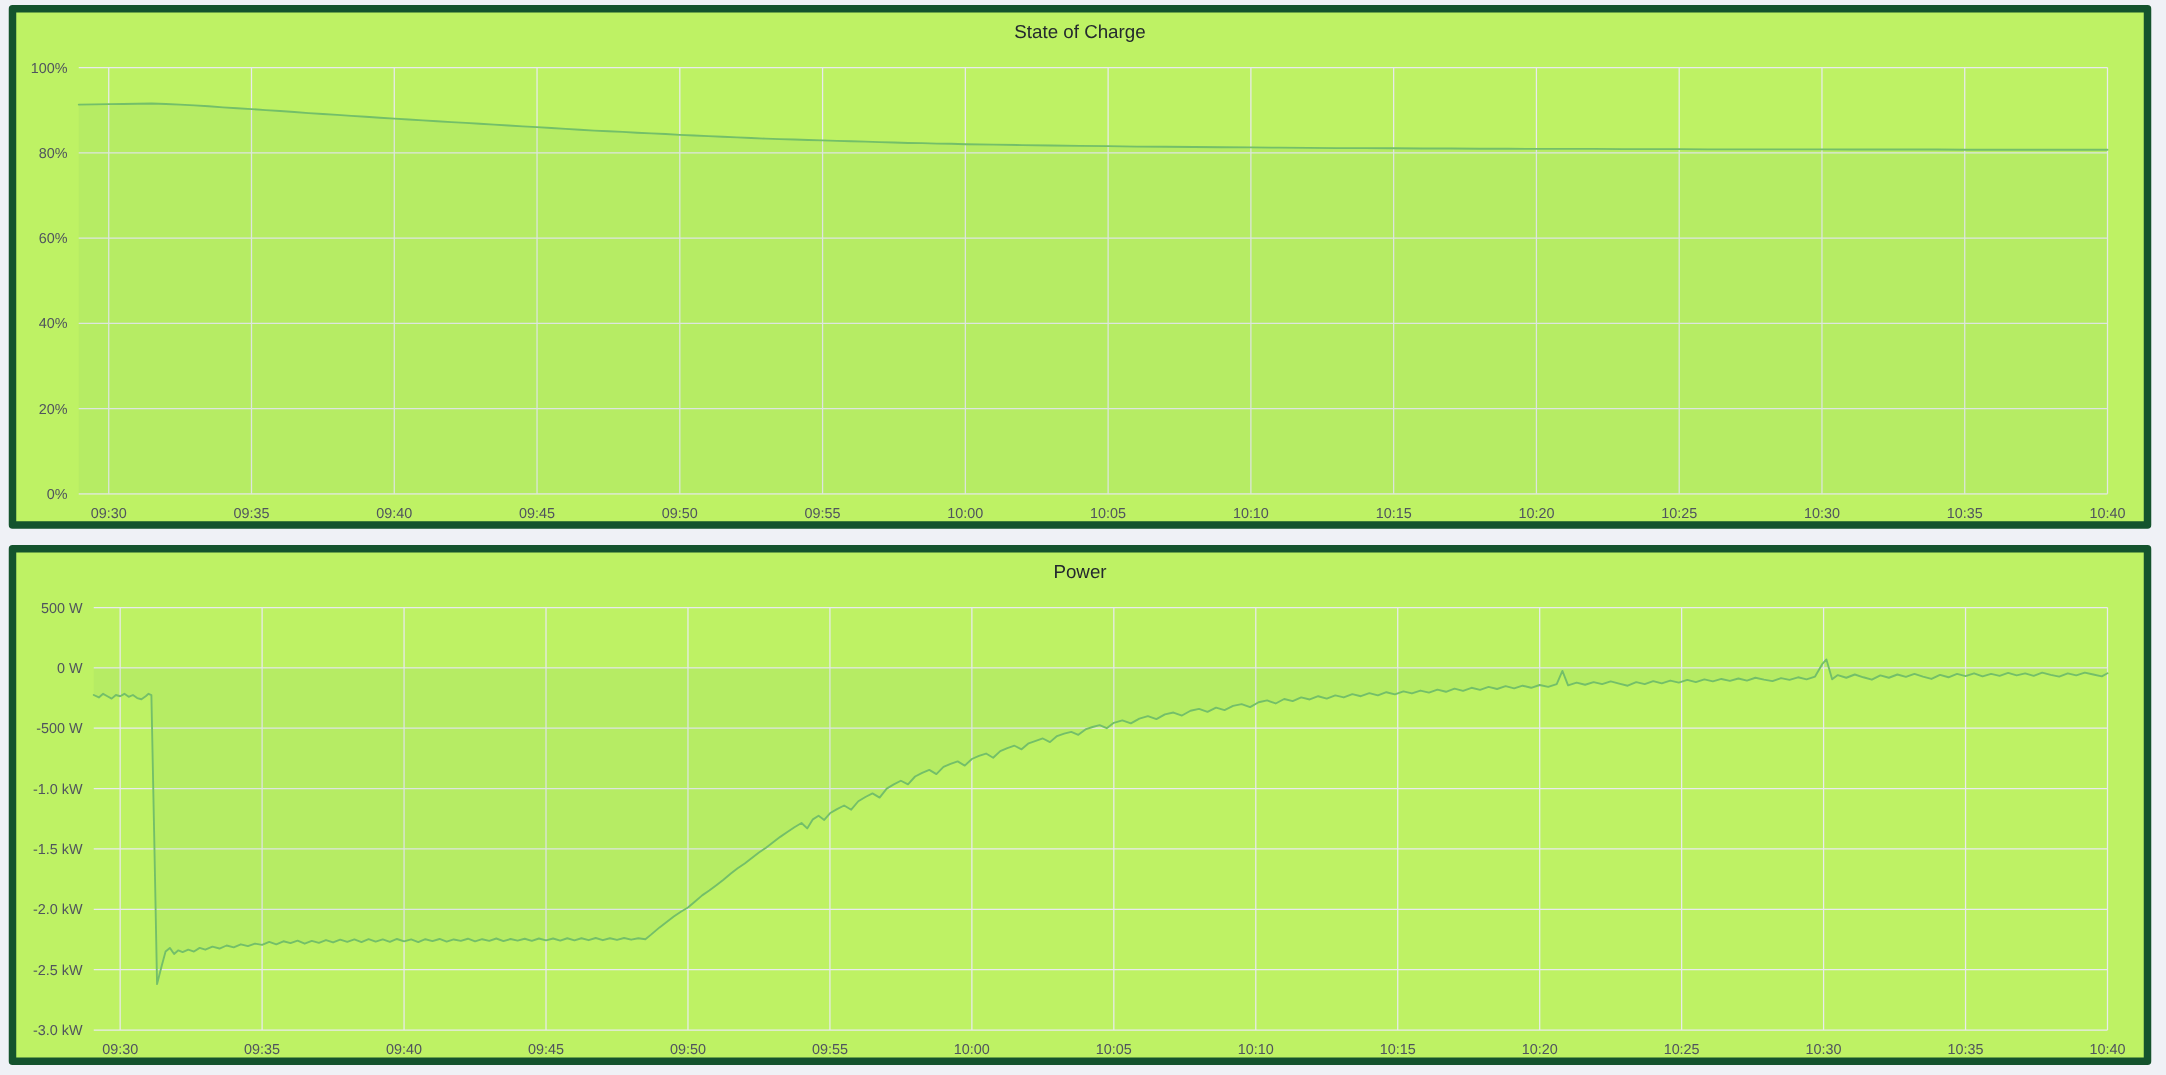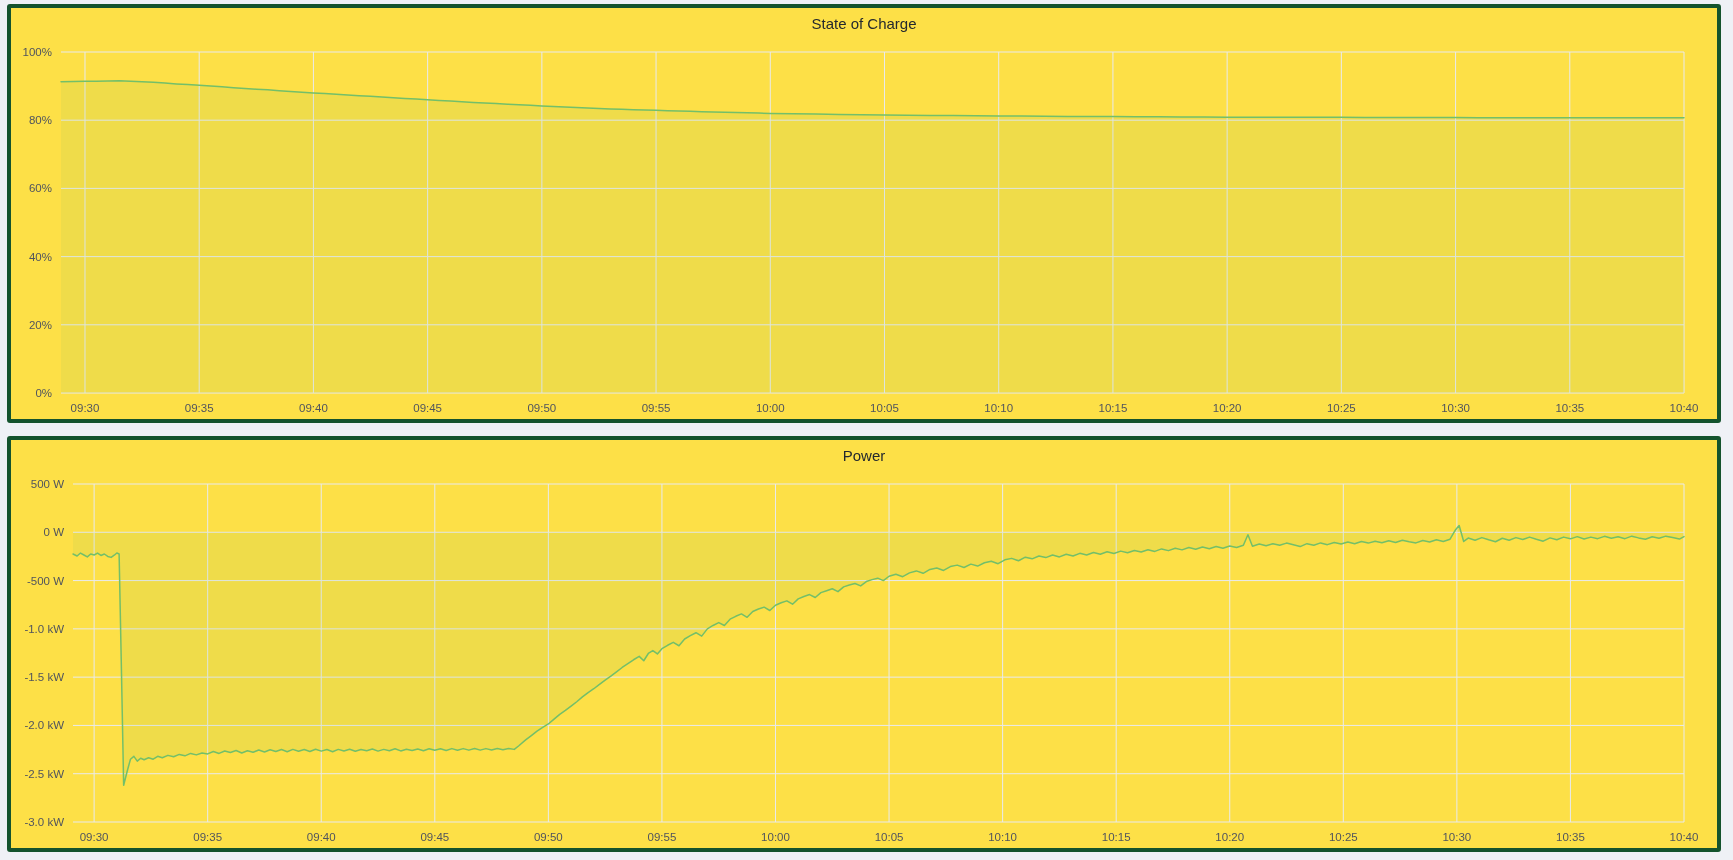--- a/index.html
+++ b/index.html
@@ -3,21 +3,21 @@
 <meta charset="utf-8">
 <style>
   html,body{margin:0;padding:0;}
   body{
     width:1733px;height:860px;position:relative;overflow:hidden;
     background:#eff1f6;
     font-family:"Liberation Sans",sans-serif;
   }
   .panel{
     position:absolute;left:7px;width:1714px;
-    background:#fde047;border:4px solid #14532d;border-radius:3px;
+    background:#bef264;border:6px solid #14532d;border-radius:3px;
     box-sizing:border-box;
     text-decoration:underline;
   }
   #panel-0{top:4px;height:419px;}
   #panel-1{top:436px;height:416px;}
   .panel-title{
     position:absolute;top:6px;left:0;right:0;z-index:2;
     margin:0;text-align:center;
     font-size:15px;font-weight:500;line-height:20px;color:#24292e;
     cursor:pointer;

